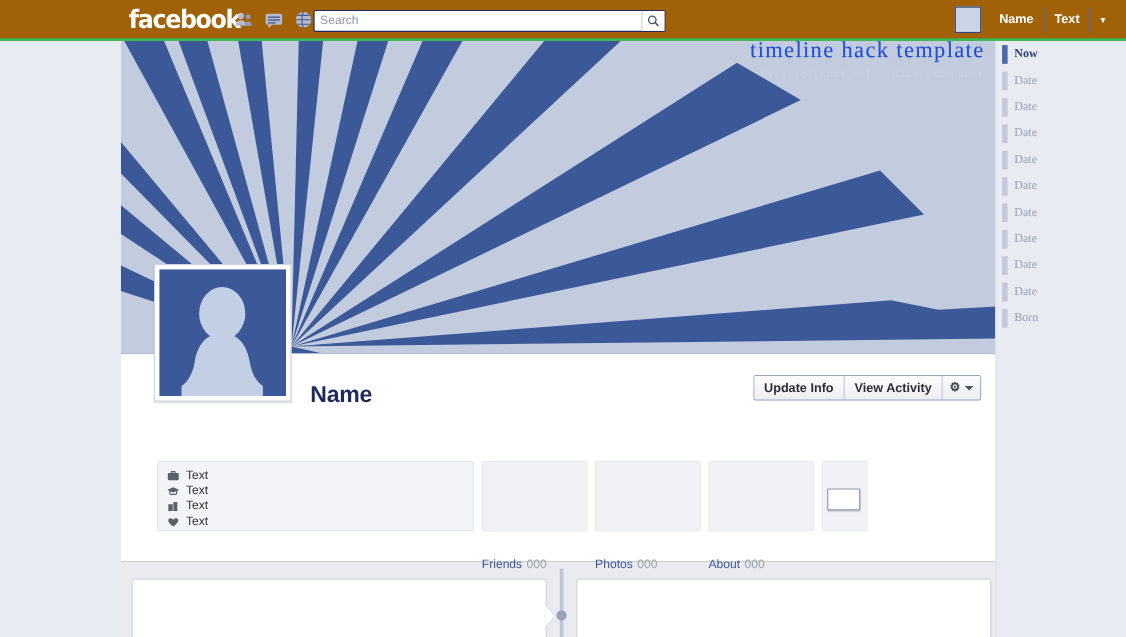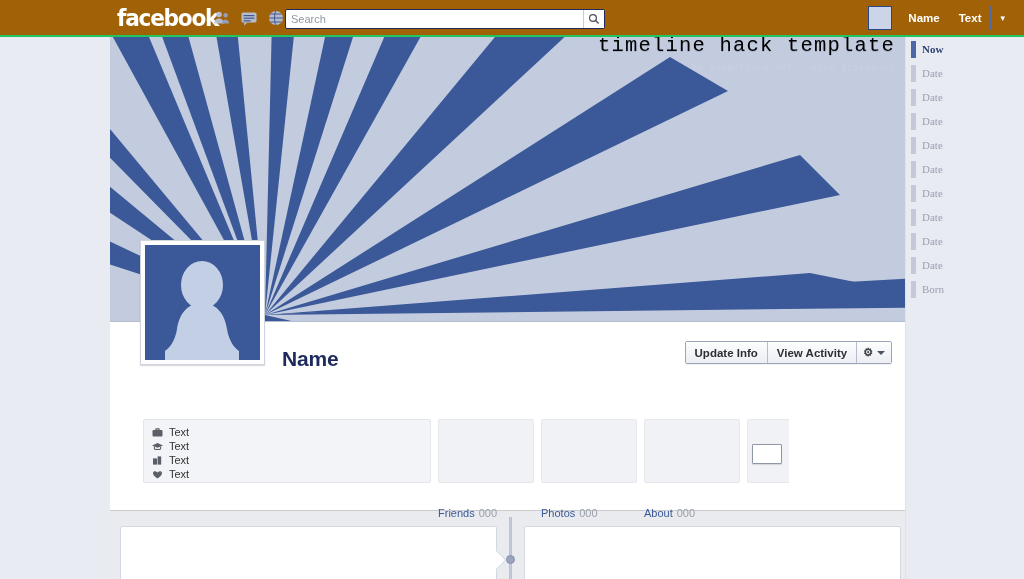--- a/index.html
+++ b/index.html
@@ -92,22 +92,22 @@
     position: absolute; left: 0; top: 0;
     width: 795px; height: 285px;
     background: #c3ccdf;
     overflow: hidden;
     border-bottom: 1px solid #b4bcd0;
   }
   .cover svg { display: block; }
   .cover-title {
     position: absolute; right: 10px; top: -5px;
     text-align: right;
-    font-family: Liberation Mono, monospace;
-    color: #000000;
+    font-family: Liberation Serif, serif;
+    color: #1d4ed8;
     font-size: 20.5px;
     letter-spacing: 1.2px;
     line-height: 28px;
     text-shadow: 0 1px 0 rgba(140,150,175,.5);
     pointer-events: none;
   }
   .cover-sub {
     position: absolute; right: 10px; top: 25px;
     text-align: right;
     font-family: Liberation Mono, monospace;

